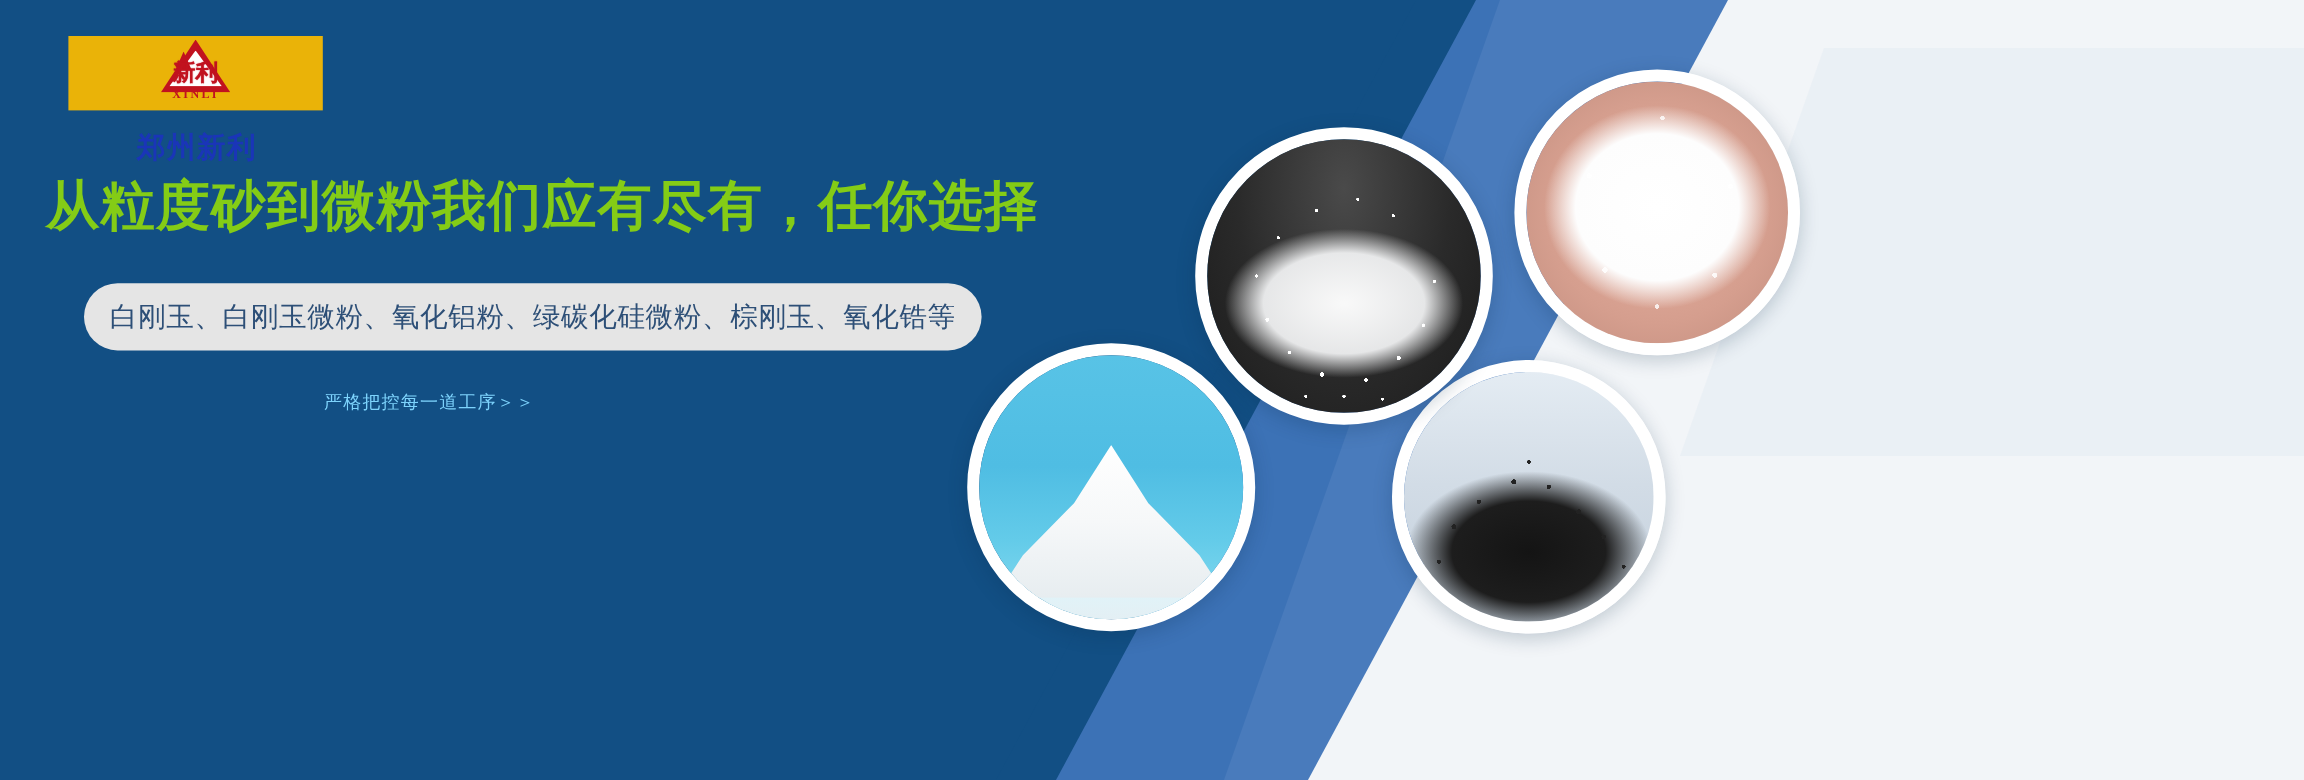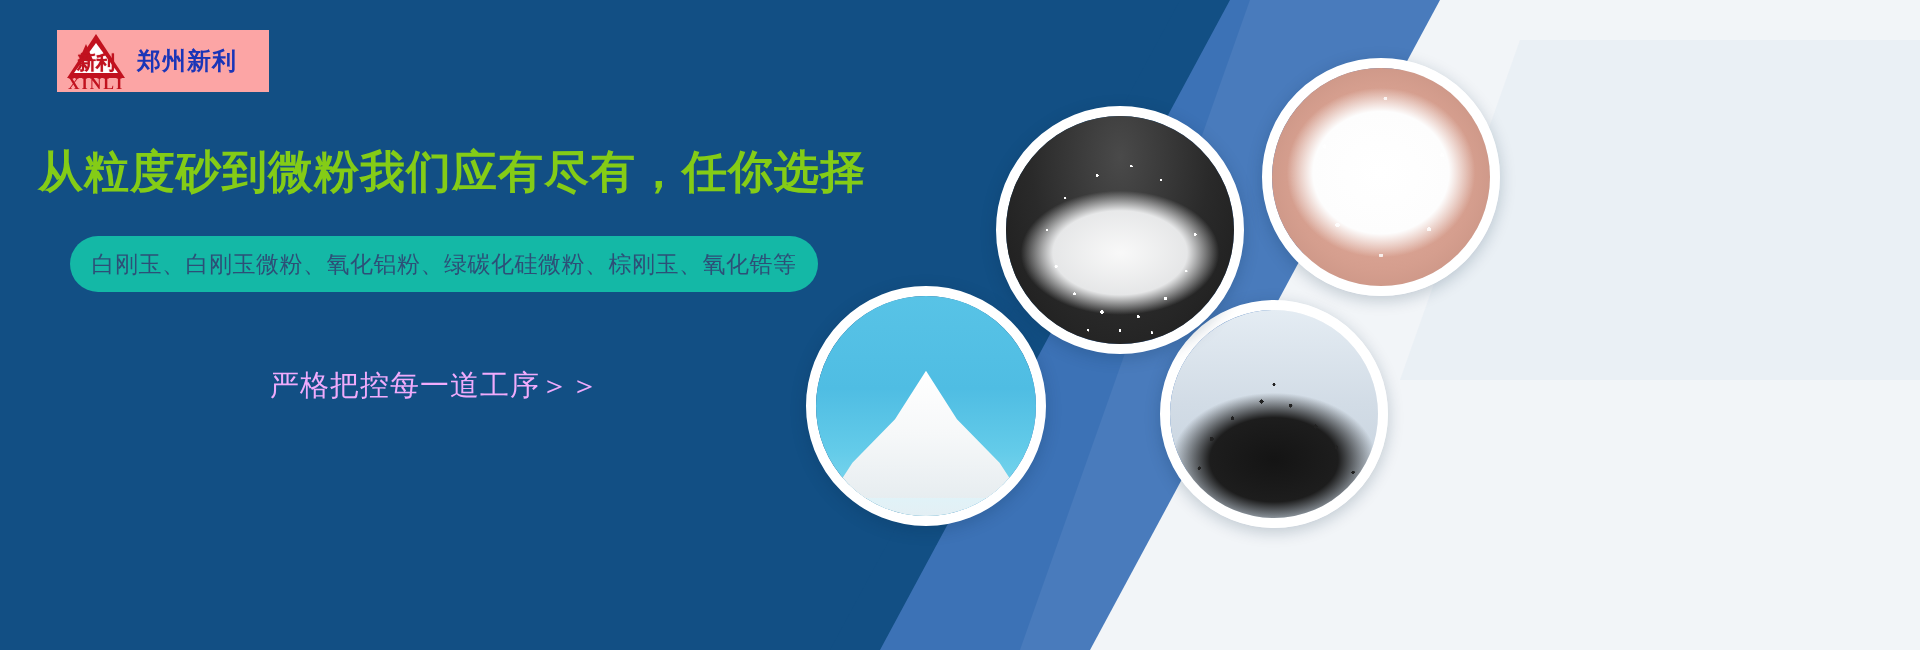--- a/index.html
+++ b/index.html
@@ -34,21 +34,21 @@
   }
   .band-light{
     position:absolute;top:40px;left:1400px;width:520px;height:340px;
     background:#e9eef4;opacity:.85;
     clip-path:polygon(120px 0,520px 0,520px 340px,0 340px);
   }
 
   
   .logo-box{
     position:absolute;left:57px;top:30px;width:212px;height:62px;
-    background:#fca5a5;display:flex;align-items:center;
+    background:#eab308;display:flex;align-items:center;flex-direction:column;
   }
   .logo-mark{
     position:relative;width:78px;height:60px;flex:0 0 78px;
   }
   .tri{
     position:absolute;left:10px;top:3px;width:58px;height:44px;
   }
   .tri:before{
     content:"";position:absolute;inset:0;
     background:#c1121f;
@@ -68,55 +68,55 @@
   .mark-cn{
     position:absolute;left:4px;top:22px;width:70px;text-align:center;
     font-family:"DejaVu Sans","Liberation Sans",sans-serif;
     font-size:19px;font-weight:700;color:#c1121f;letter-spacing:0px;
     z-index:4;line-height:19px;
     text-shadow:0 0 1px #c1121f;
   }
   .mark-en{
     position:absolute;left:0;top:44px;width:78px;text-align:center;
     font-family:"Liberation Serif","DejaVu Serif",serif;
-    font-size:16px;font-weight:700;color:#c1121f;letter-spacing:2px;
+    font-size:10px;font-weight:700;color:#c1121f;letter-spacing:2px;
   }
   .logo-text{
     font-family:"DejaVu Sans","Liberation Sans",sans-serif;
     font-size:24px;font-weight:700;color:#1a35b8;
     letter-spacing:1px;margin-left:2px;line-height:30px;
   }
 
   
   .headline{
     position:absolute;left:38px;top:146px;
     font-family:"DejaVu Sans","Liberation Sans",sans-serif;
     font-size:45px;font-weight:700;color:#84cc16;
     letter-spacing:1px;white-space:nowrap;line-height:52px;
   }
 
   
   .pill{
     position:absolute;left:70px;top:236px;
     width:748px;height:56px;border-radius:28px;
-    background:#14b8a6;
+    background:#e5e5e5;
     display:flex;align-items:center;justify-content:center;
   }
   .pill span{
     font-family:"DejaVu Sans","Liberation Sans",sans-serif;
     font-size:23px;font-weight:400;color:#2d4f77;
     letter-spacing:.5px;white-space:nowrap;
   }
 
   
   .tagline{
     position:absolute;left:270px;top:326px;
     font-family:"DejaVu Sans","Liberation Sans",sans-serif;
-    font-size:29px;font-weight:400;color:#f0abfc;
-    letter-spacing:1px;white-space:nowrap;margin-top:40px;
+    font-size:15px;font-weight:400;color:#7dd3fc;
+    letter-spacing:1px;white-space:nowrap;
   }
 
   
   .circ{
     position:absolute;border-radius:50%;
     border:10px solid #ffffff;
     box-shadow:0 4px 16px rgba(10,40,70,.22);
     overflow:hidden;
   }
   .circ .fill{position:absolute;inset:0;}

